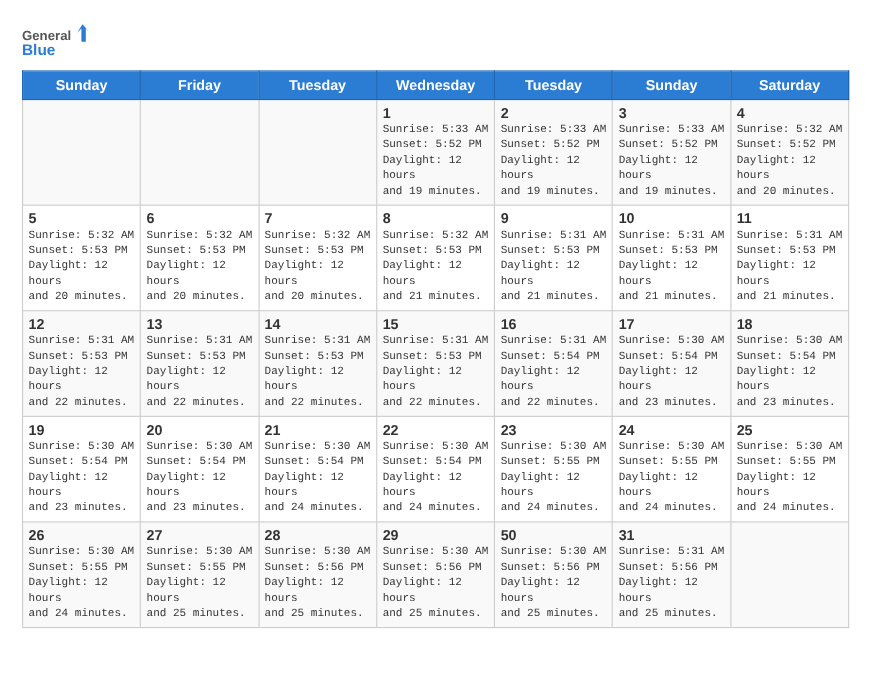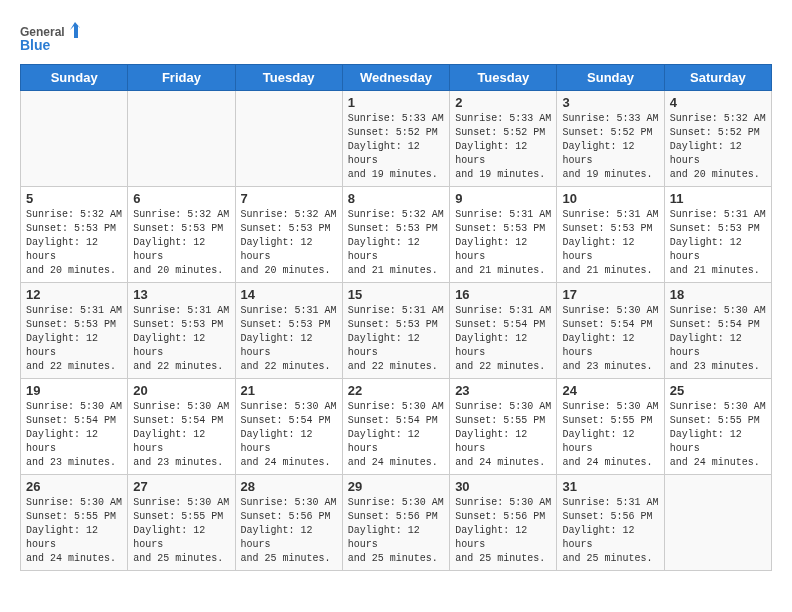--- a/index.html
+++ b/index.html
@@ -316,21 +316,21 @@
 and 25 minutes.</div>
         </td>
         <td>
           <span class="day-number">29</span>
           <div class="day-info" style="white-space: pre-line;">Sunrise: 5:30 AM
 Sunset: 5:56 PM
 Daylight: 12 hours
 and 25 minutes.</div>
         </td>
         <td>
-          <span class="day-number">30</span>
+          <span class="day-number">50</span>
           <div class="day-info" style="white-space: pre-line;">Sunrise: 5:30 AM
 Sunset: 5:56 PM
 Daylight: 12 hours
 and 25 minutes.</div>
         </td>
         <td>
           <span class="day-number">31</span>
           <div class="day-info" style="white-space: pre-line;">Sunrise: 5:31 AM
 Sunset: 5:56 PM
 Daylight: 12 hours

